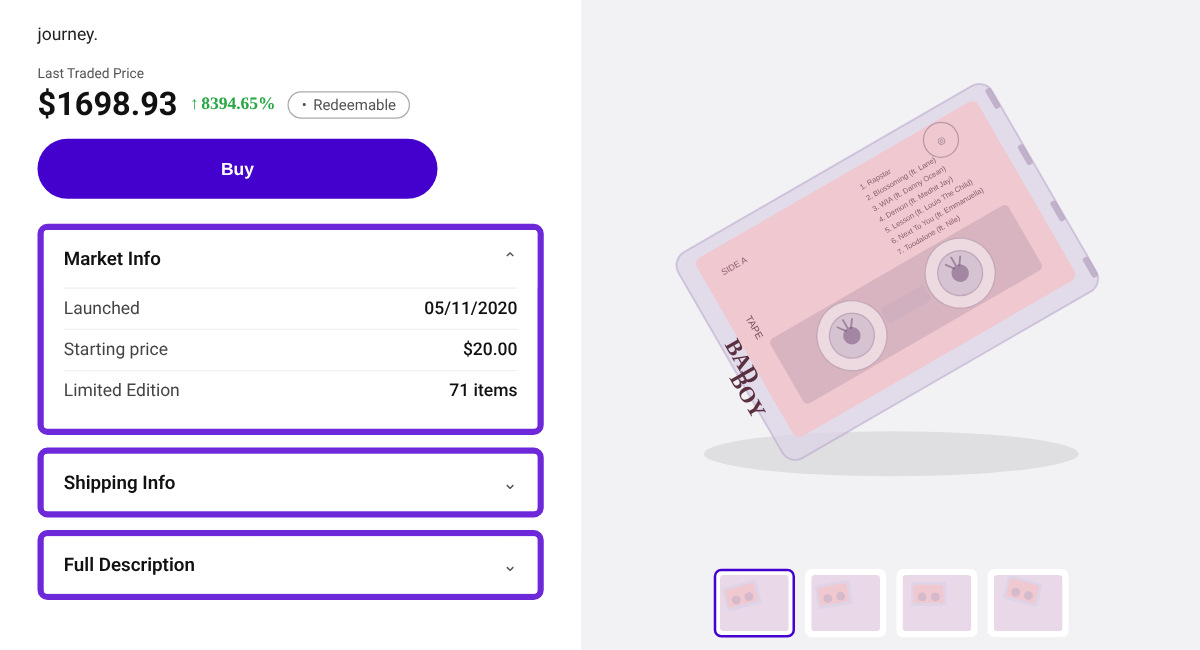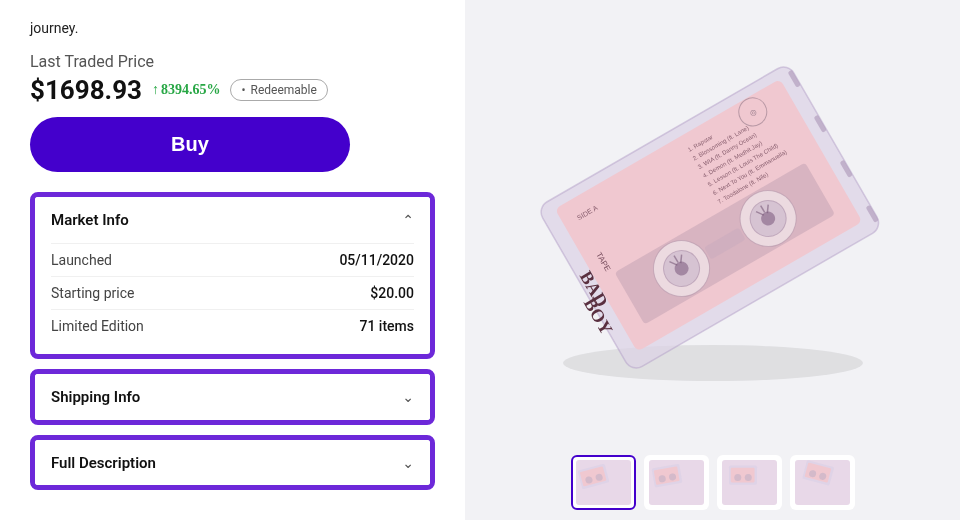--- a/index.html
+++ b/index.html
@@ -22,21 +22,21 @@
       overflow: hidden;
     }
 
     .journey-text {
       font-size: 14px;
       color: #222;
       margin-bottom: 16px;
     }
 
     .last-traded-label {
-      font-size: 16px;
+      font-size: 11px;
       color: #555;
       margin-bottom: 4px;
     }
 
     .price-row {
       display: flex;
       align-items: center;
       gap: 10px;
       margin-bottom: 12px;
     }
@@ -76,21 +76,21 @@
       content: '•';
       color: #555;
     }
 
     .buy-button {
       background: #4400cc;
       color: #fff;
       border: none;
       border-radius: 30px;
       padding: 16px;
-      font-size: 20px;
+      font-size: 14px;
       font-weight: 600;
       cursor: pointer;
       width: 320px;
       margin-bottom: 20px;
     }
 
     
     .info-section {
       border: 5px solid #6d28d9;
       border-radius: 8px;

